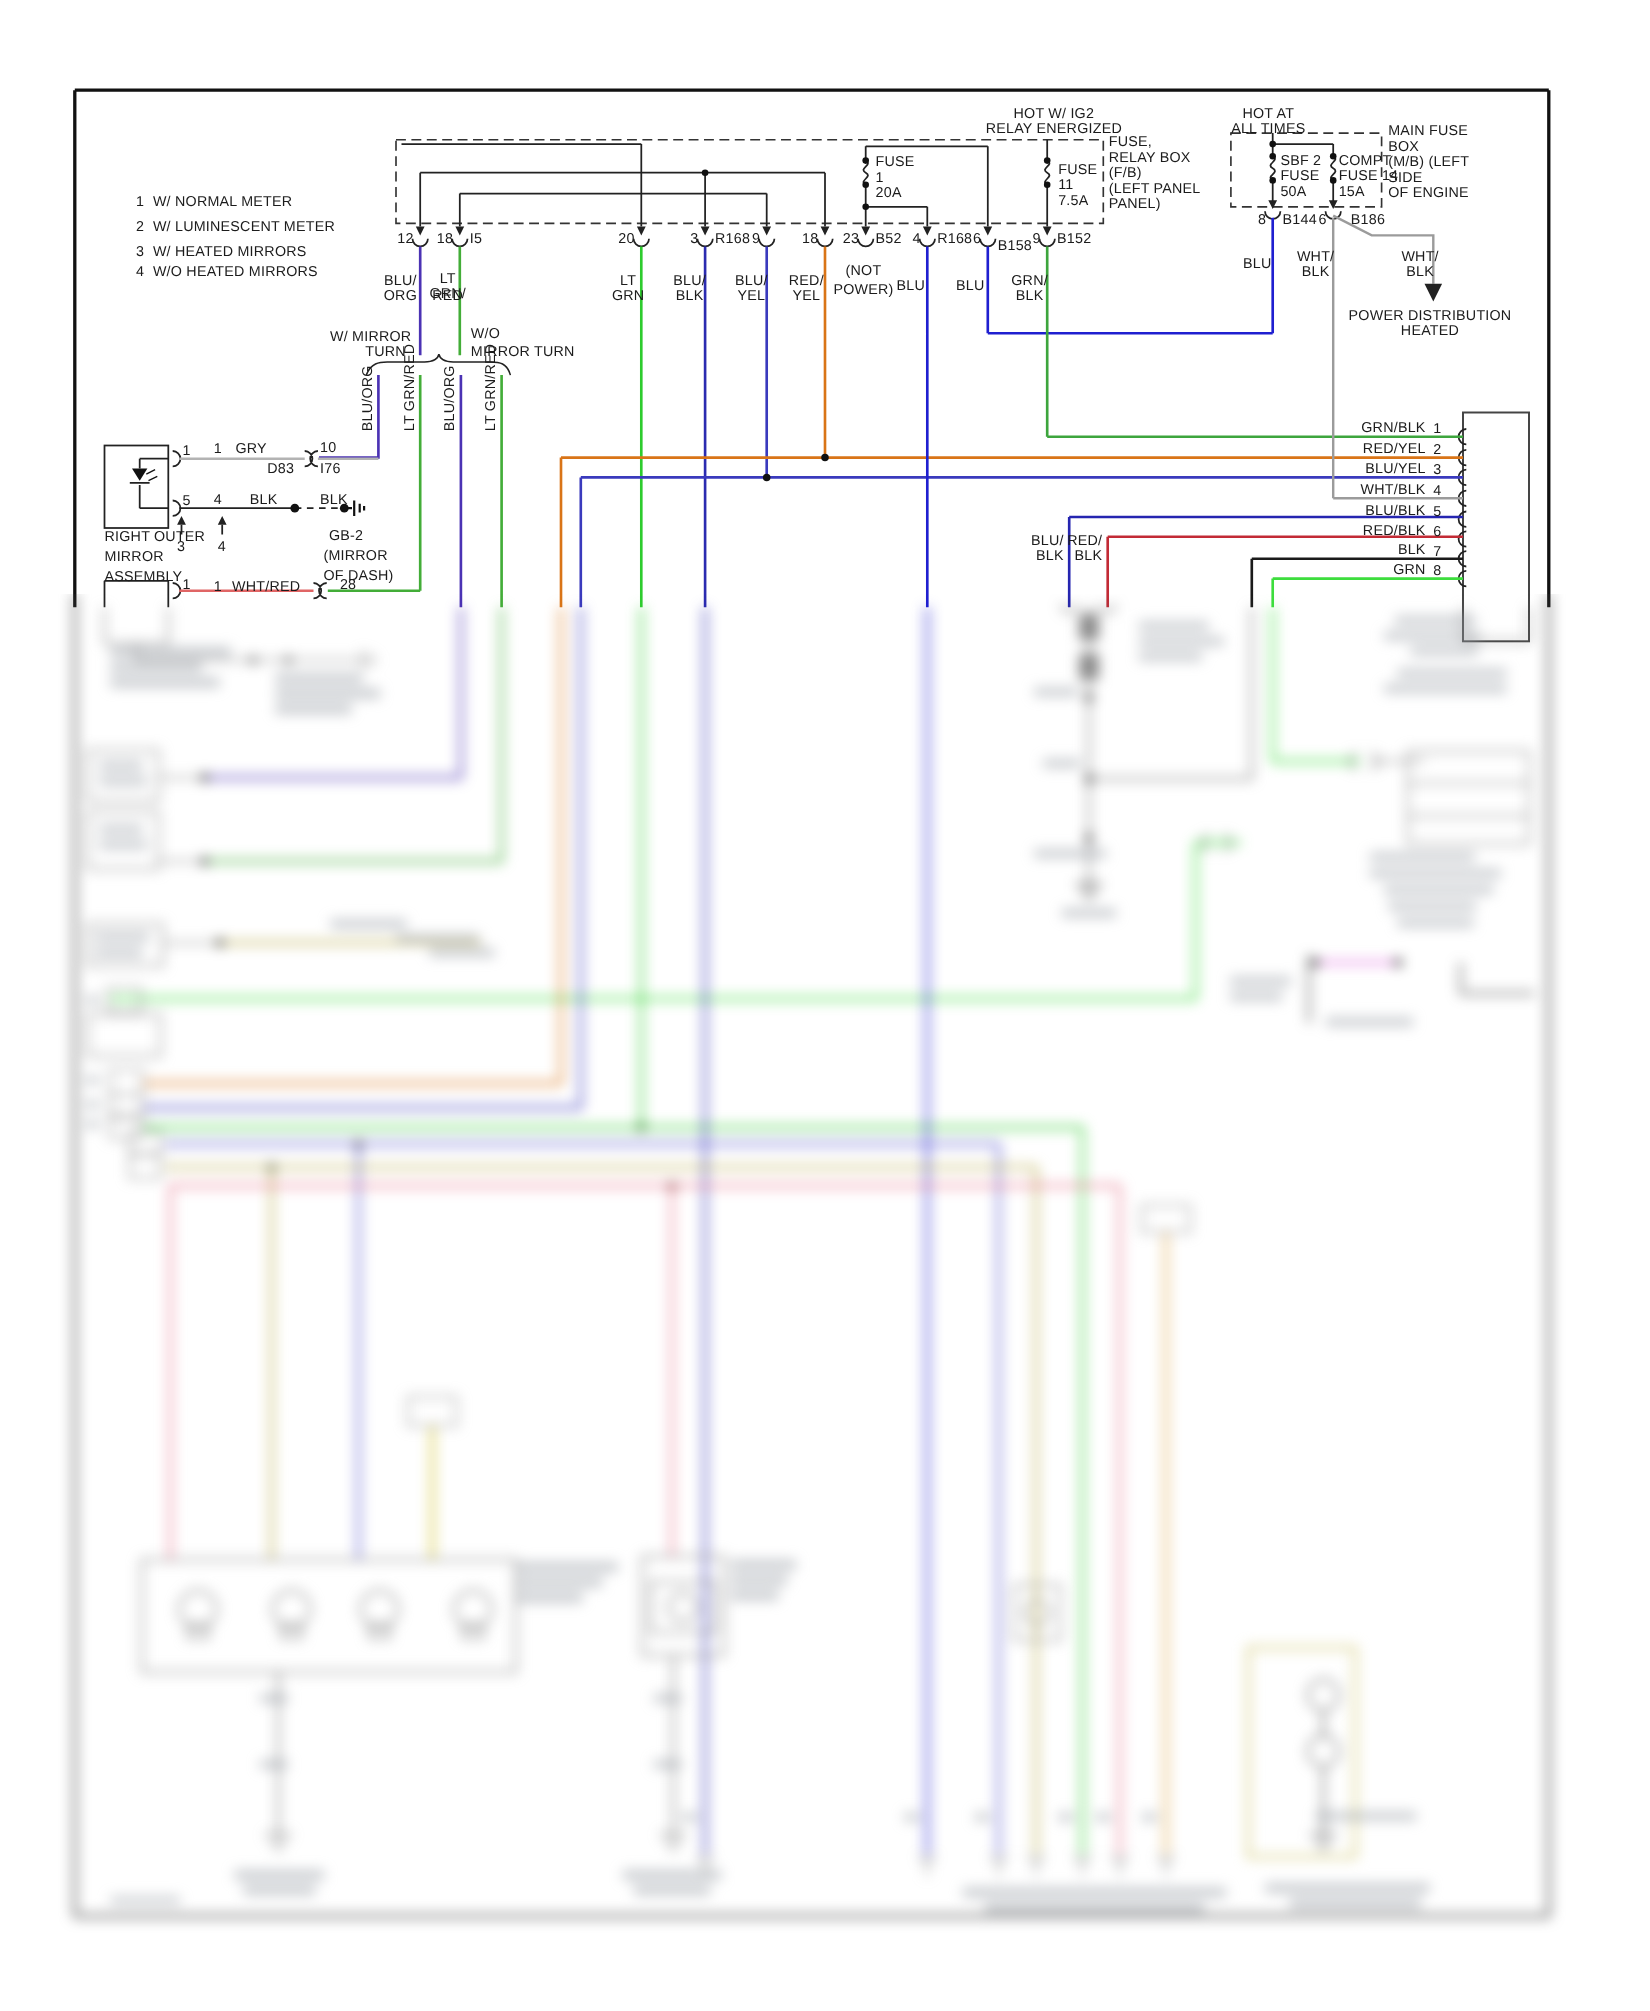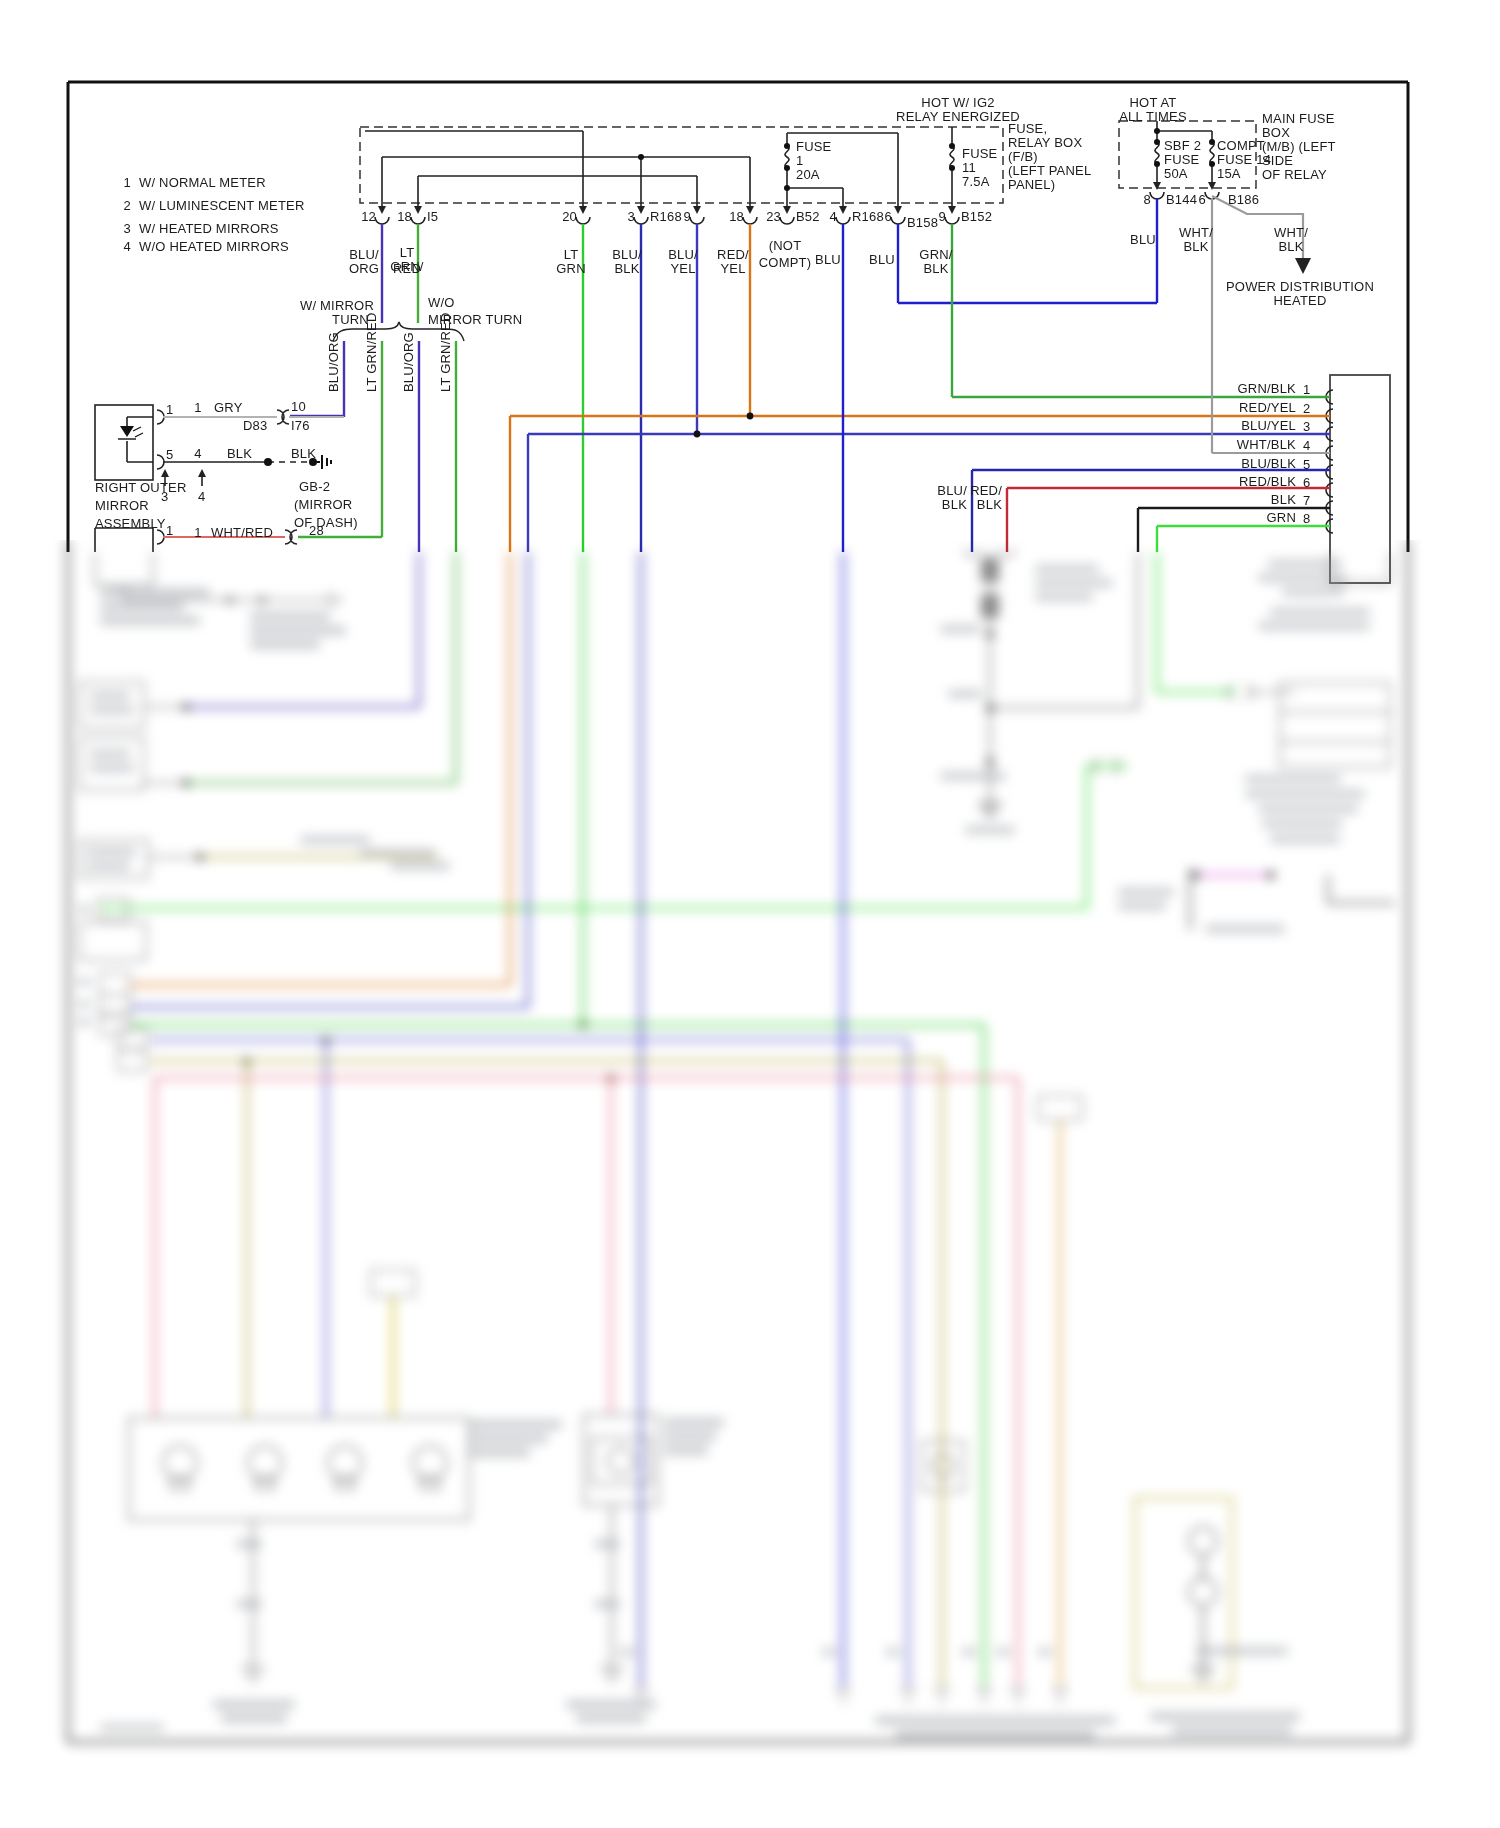--- a/index.html
+++ b/index.html
@@ -302,21 +302,21 @@
 
   <span class="lbl" style="left:1008px;top:122px">FUSE,</span>
   <span class="lbl" style="left:1008px;top:136px">RELAY BOX</span>
   <span class="lbl" style="left:1008px;top:150px">(F/B)</span>
   <span class="lbl" style="left:1008px;top:164px">(LEFT PANEL</span>
   <span class="lbl" style="left:1008px;top:178px">PANEL)</span>
   <span class="lbl" style="left:1262px;top:112px">MAIN FUSE</span>
   <span class="lbl" style="left:1262px;top:126px">BOX</span>
   <span class="lbl" style="left:1262px;top:140px">(M/B) (LEFT</span>
   <span class="lbl" style="left:1262px;top:154px">SIDE</span>
-  <span class="lbl" style="left:1262px;top:168px">OF RELAY</span>
+  <span class="lbl" style="left:1262px;top:168px">OF ENGINE</span>
 
   <span class="lbl" style="left:796px;top:140px">FUSE</span>
   <span class="lbl" style="left:796px;top:154px">1</span>
   <span class="lbl" style="left:796px;top:168px">20A</span>
   <span class="lbl" style="left:962px;top:147px">FUSE</span>
   <span class="lbl" style="left:962px;top:161px">11</span>
   <span class="lbl" style="left:962px;top:175px">7.5A</span>
   <span class="lbl" style="left:1164px;top:139px">SBF 2</span>
   <span class="lbl" style="left:1164px;top:153px">FUSE</span>
   <span class="lbl" style="left:1164px;top:167px">50A</span>
@@ -352,21 +352,21 @@
   <span class="lbl c" style="left:407px;top:262px">RED</span>
   <span class="lbl c" style="left:571px;top:248px">LT</span>
   <span class="lbl c" style="left:571px;top:262px">GRN</span>
   <span class="lbl c" style="left:627px;top:248px">BLU/</span>
   <span class="lbl c" style="left:627px;top:262px">BLK</span>
   <span class="lbl c" style="left:683px;top:248px">BLU/</span>
   <span class="lbl c" style="left:683px;top:262px">YEL</span>
   <span class="lbl c" style="left:733px;top:248px">RED/</span>
   <span class="lbl c" style="left:733px;top:262px">YEL</span>
   <span class="lbl c" style="left:785px;top:239px">(NOT</span>
-  <span class="lbl c" style="left:785px;top:256px">COMPT)</span>
+  <span class="lbl c" style="left:785px;top:256px">POWER)</span>
   <span class="lbl c" style="left:828px;top:253px">BLU</span>
   <span class="lbl c" style="left:882px;top:253px">BLU</span>
   <span class="lbl c" style="left:936px;top:248px">GRN/</span>
   <span class="lbl c" style="left:936px;top:262px">BLK</span>
   <span class="lbl c" style="left:1143px;top:233px">BLU</span>
   <span class="lbl c" style="left:1196px;top:226px">WHT/</span>
   <span class="lbl c" style="left:1196px;top:240px">BLK</span>
   <span class="lbl c" style="left:1291px;top:226px">WHT/</span>
   <span class="lbl c" style="left:1291px;top:240px">BLK</span>
 

